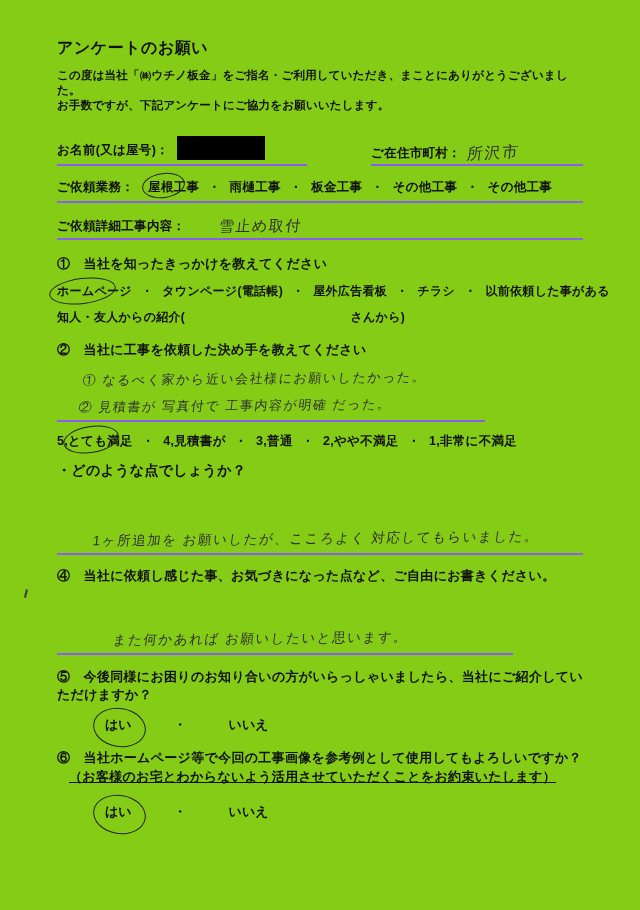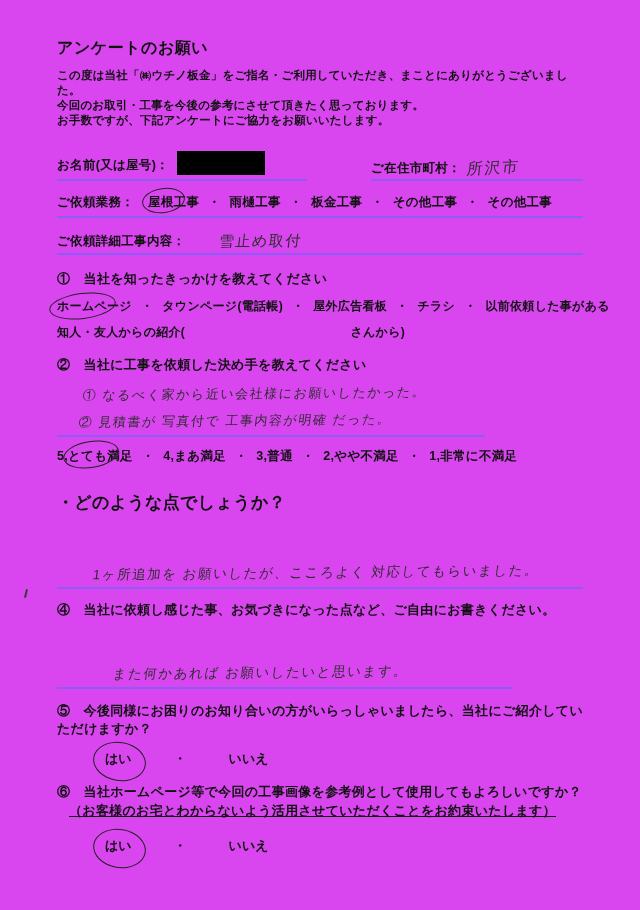--- a/index.html
+++ b/index.html
@@ -1,19 +1,19 @@
 <!DOCTYPE html>
 <html><head>
 <meta charset="utf-8">
 <style>
   html,body{margin:0;padding:0;background:#e8e8e8;}
   .page{
     position:relative;
     width:640px;height:910px;
-    background:#d946ef;
+    background:#84cc16;
     font-family:"Liberation Sans", sans-serif;
     color:#111;
     overflow:hidden;
   }
   .content{padding:38px 57px 0 57px;}
   .title{font-size:16px;font-weight:bold;letter-spacing:.5px;margin:0 0 9px 0;}
   .intro div{font-size:11.5px;font-weight:bold;line-height:15px;letter-spacing:.2px;}
   .typed{font-size:12.5px;font-weight:bold;letter-spacing:.3px;}
   .hand{
     color:#2e2e2e;
@@ -66,21 +66,20 @@
 </head>
 <body>
 
 <div class="page">
   <div class="content">
 
     <div class="title">アンケートのお願い</div>
 
     <div class="intro">
       <div>この度は当社「㈱ウチノ板金」をご指名・ご利用していただき、まことにありがとうございました。</div>
-      <div>今回のお取引・工事を今後の参考にさせて頂きたく思っております。</div>
       <div>お手数ですが、下記アンケートにご協力をお願いいたします。</div>
     </div>
 
     
     <div class="name-row">
       <span class="name-left rule">
         <span class="typed">お名前(又は屋号)：</span>
         <span class="redact"></span>
       </span>
       <span class="name-right rule">
@@ -133,29 +132,29 @@
     <div class="q-heading" style="margin-top:15px;">②　当社に工事を依頼した決め手を教えてください</div>
     <div class="hand ans-hand" style="margin:11px 0 0 26px;">① なるべく家から近い会社様にお願いしたかった。</div>
     <div class="rule ans-wrap" style="margin-top:8px;width:428px;">
       <span class="hand ans-hand" style="margin-left:22px;">② 見積書が 写真付で 工事内容が明確 だった。</span>
     </div>
 
     
     <div class="opt-line typed" style="margin-top:11px;font-size:12.5px;">
       <span class="opt circled c-sat"><span>5,とても満足</span></span>
       <span class="sep">・</span>
-      <span class="opt">4,まあ満足</span>
+      <span class="opt">4,見積書が</span>
       <span class="sep">・</span>
       <span class="opt">3,普通</span>
       <span class="sep">・</span>
       <span class="opt">2,やや不満足</span>
       <span class="sep">・</span>
       <span class="opt">1,非常に不満足</span>
     </div>
-    <div class="typed" style="margin-top:26px;font-size:17px;">・どのような点でしょうか？</div>
+    <div class="typed" style="margin-top:12px;font-size:14px;">・どのような点でしょうか？</div>
     <div class="rule ans-wrap" style="margin-top:49px;">
       <span class="hand ans-hand" style="margin-left:36px;font-size:13.5px;">1ヶ所追加を お願いしたが、こころよく 対応してもらいました。</span>
     </div>
 
     
     <div class="q-heading" style="margin-top:12px;">④　当社に依頼し感じた事、お気づきになった点など、ご自由にお書きください。</div>
     <div class="rule ans-wrap" style="margin-top:44px;width:456px;">
       <span class="hand ans-hand" style="margin-left:56px;font-size:13.5px;">また何かあれば お願いしたいと思います。</span>
     </div>
 

